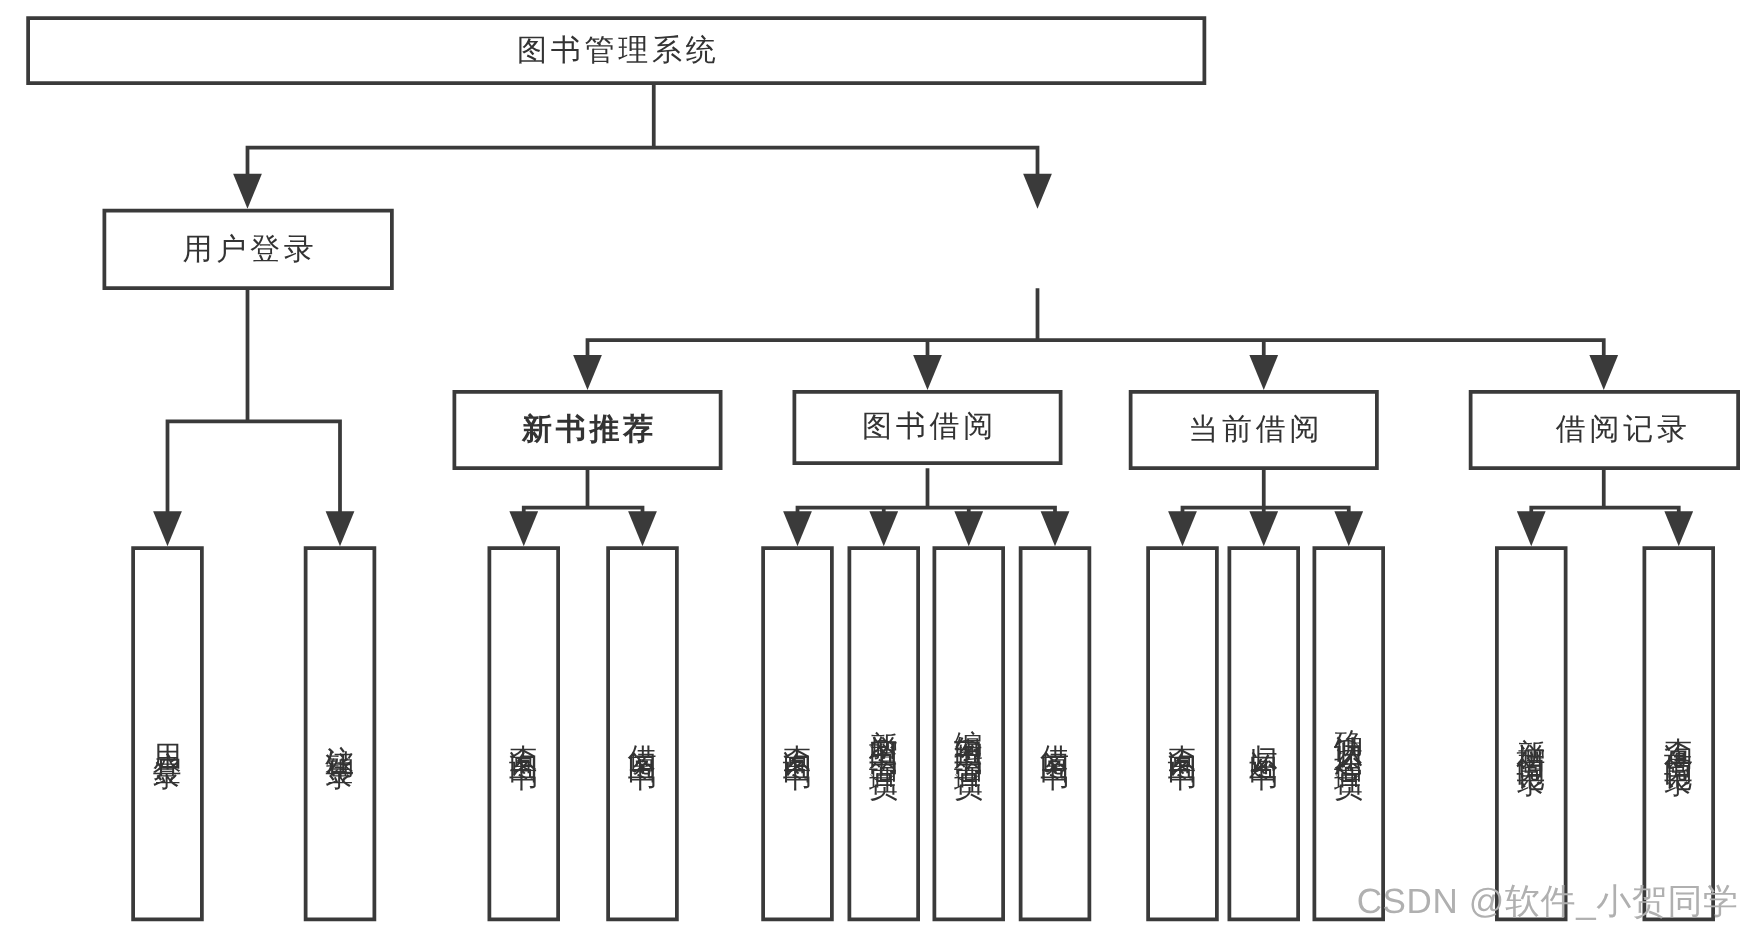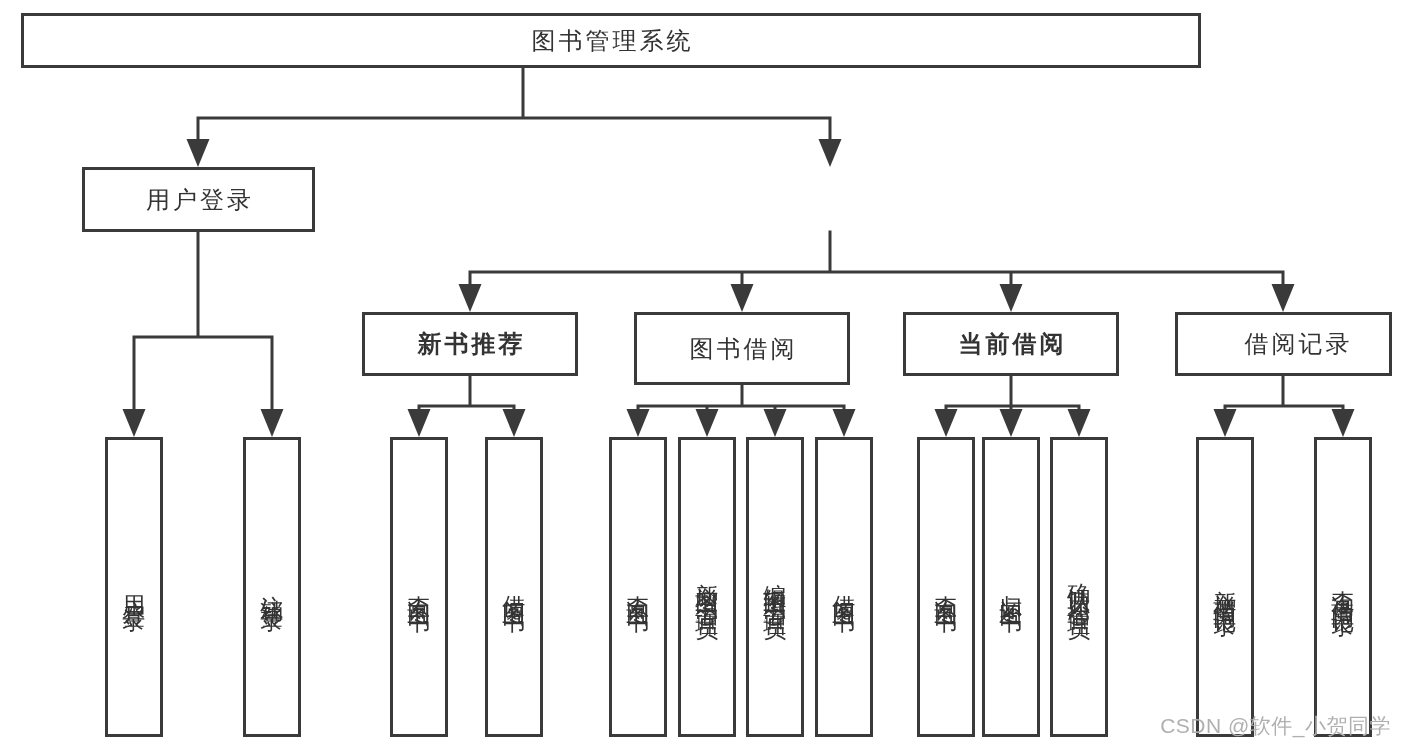--- a/index.html
+++ b/index.html
@@ -34,44 +34,44 @@
   .hnode span{white-space:nowrap;transform:translateX(1.5px);} 
   .vnode{width:58px;top:437px;height:300px;font-size:23px;}
   .vnode span{
     writing-mode:vertical-rl;
     letter-spacing:5px;
     line-height:1.15;
     max-height:292px;
     white-space:nowrap;
   }
   
-  .n-root{left:21px;top:13px;width:1180px;height:55px;}
+  .n-root{left:21px;top:13px;width:944px;height:55px;}
   .n-userlogin{left:82px;top:167px;width:233px;height:65px;}
   .n-bookmgmt{left:713px;top:167px;width:233px;height:65px;}
   .n-nbr{left:362px;top:312px;width:216px;height:64px;font-weight:bold;}
-  .n-bb{left:634px;top:312px;width:216px;height:73px;}
-  .n-cb{left:903px;top:312px;width:216px;height:64px;font-weight:bold;}
+  .n-bb{left:634px;top:312px;width:216px;height:60px;}
+  .n-cb{left:903px;top:312px;width:200px;height:64px;}
   .n-br{left:1175px;top:312px;width:217px;height:64px;padding-left:27px;}
   .l-ul1{left:105px;}
   .l-ul2{left:243px;}
   .l-nbr1{left:390px;}
   .l-nbr2{left:485px;}
   .l-bb1{left:609px;}
   .l-bb2{left:678px;}
   .l-bb3{left:746px;}
   .l-bb4{left:815px;}
   .l-cb1{left:917px;}
   .l-cb2{left:982px;}
   .l-cb3{left:1050px;}
   .l-br1{left:1196px;}
   .l-br2{left:1314px;}
   .watermark{
     position:absolute;
     right:14px;bottom:7px;
-    font-size:21px;
+    font-size:28px;
     color:var(--wm);
     letter-spacing:0.5px;
     z-index:10;
     white-space:nowrap;
   }
 </style>
 </head>
 <body>
 
 <div class="canvas">

